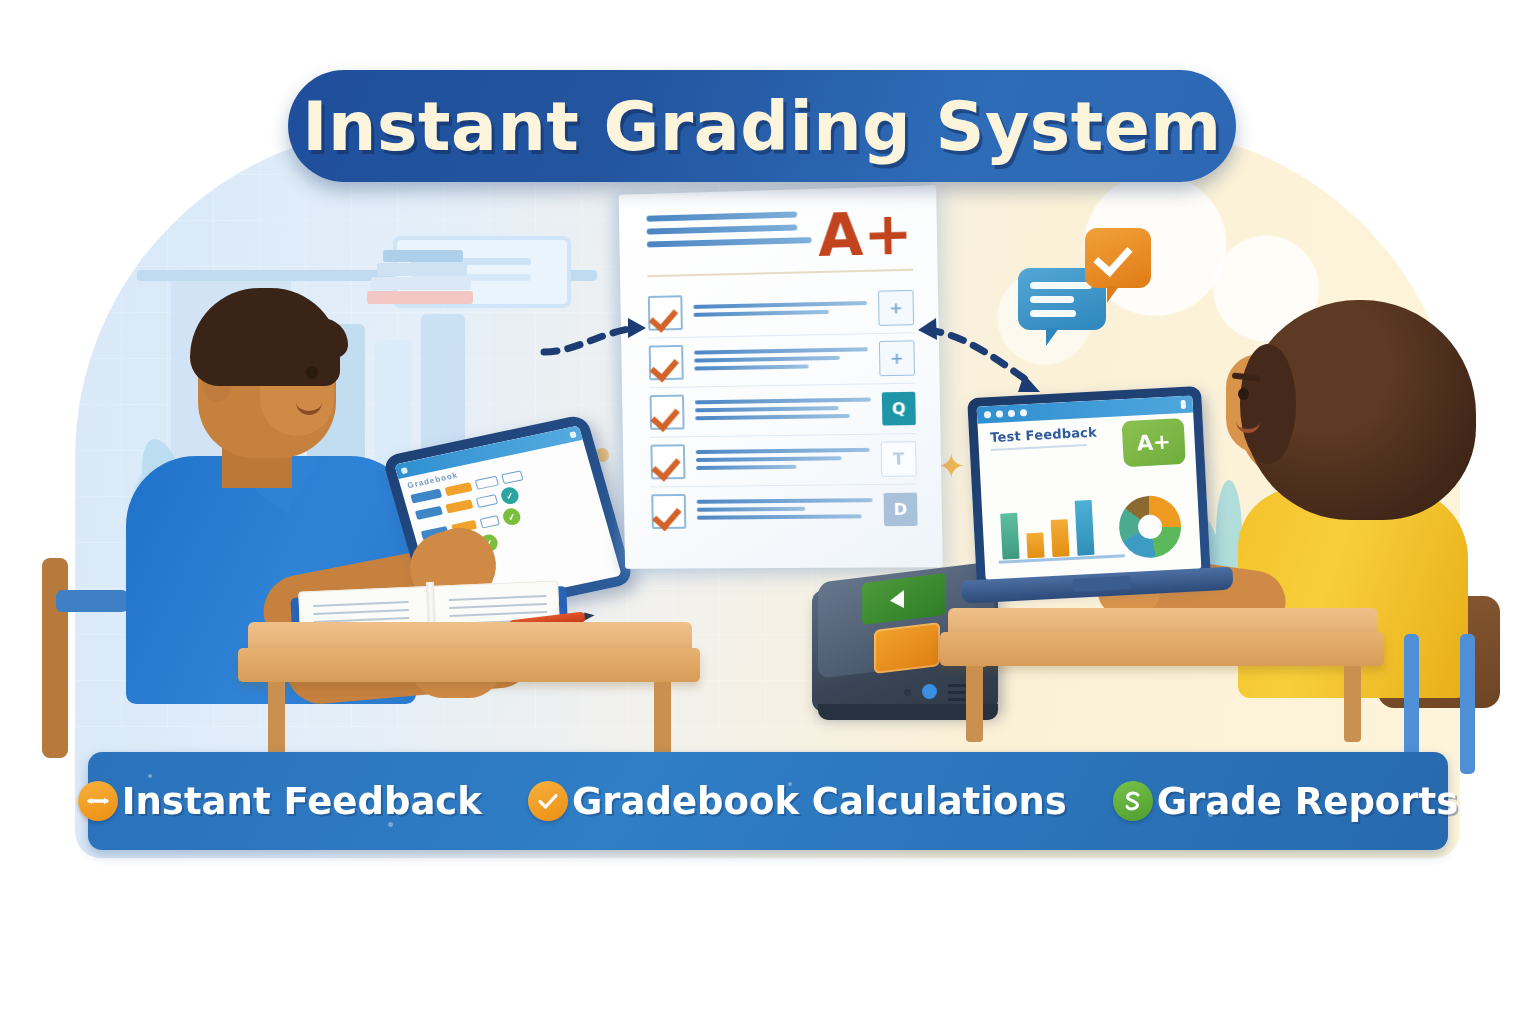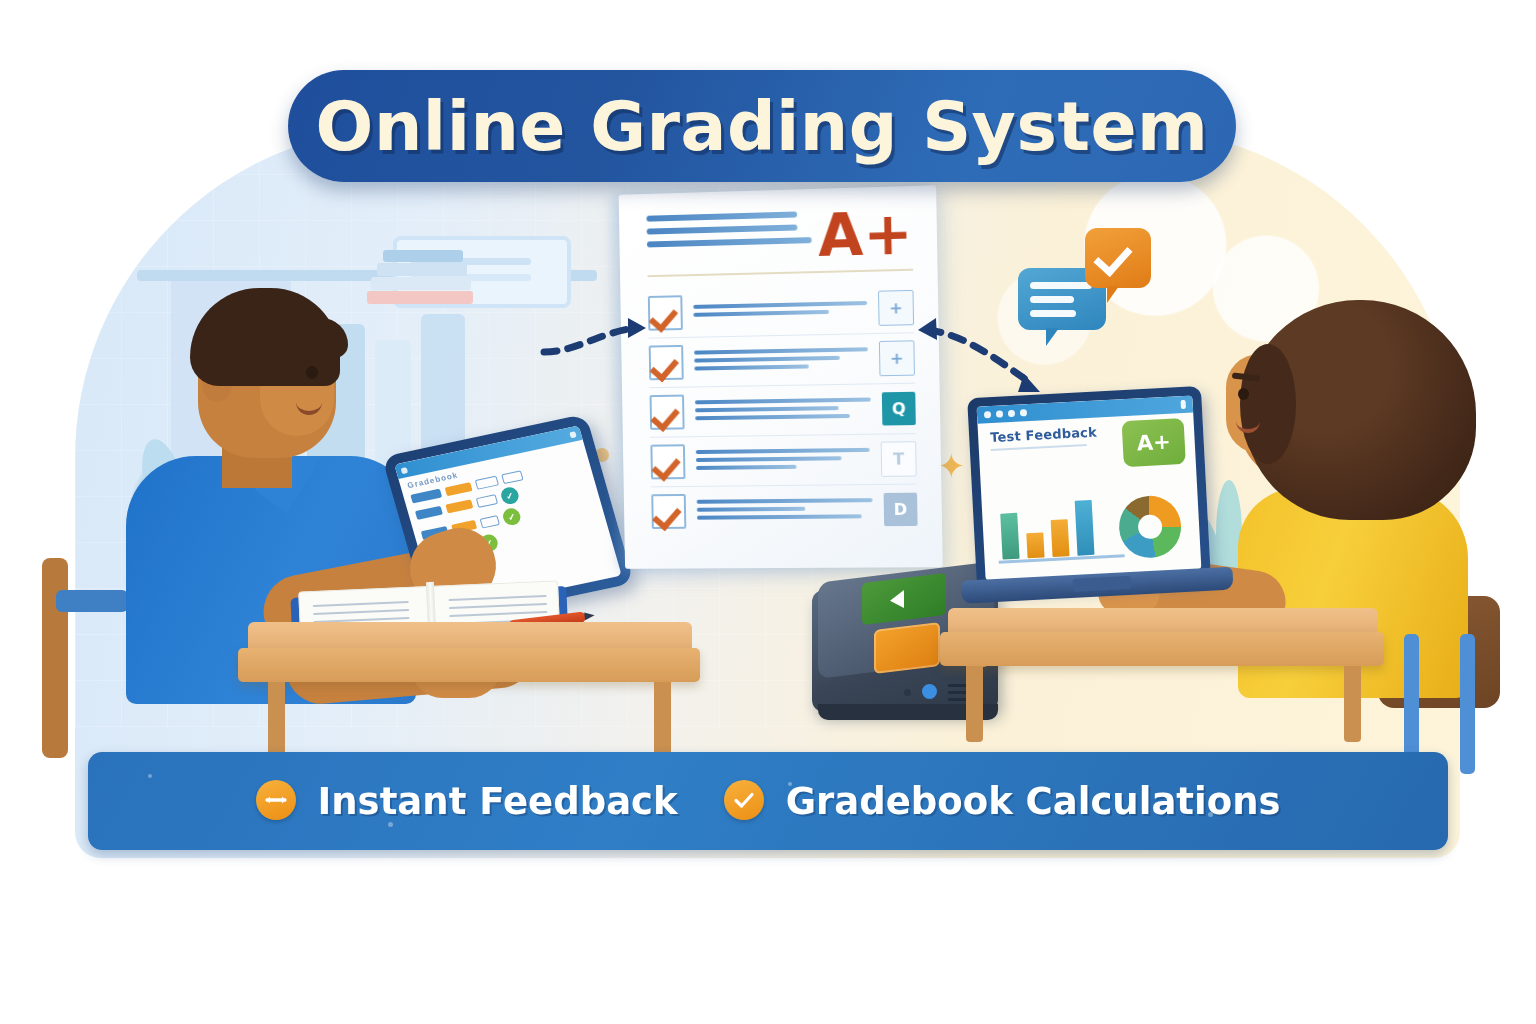--- a/index.html
+++ b/index.html
@@ -211,21 +211,21 @@
     box-shadow:0 7px 0 #222c3a, 0 14px 0 #222c3a;}
   .sc-base{position:absolute;left:6px;top:132px;width:180px;height:16px;border-radius:0 0 10px 10px;background:#28313f;}
 
   
   .feat{
     position:absolute;left:88px;top:752px;width:1360px;height:98px;border-radius:14px;
     background:linear-gradient(120deg,#2a72bc 0%,#2f7ec6 40%,#2769ae 100%);
     box-shadow:0 5px 12px rgba(25,60,110,.28);
     display:flex;align-items:center;justify-content:center;gap:46px;
   }
-  .feat-item{display:flex;align-items:flex-start;gap:22px;}
+  .feat-item{display:flex;align-items:center;gap:4px;}
   .feat-ico{width:40px;height:40px;border-radius:50%;flex:none;position:relative;
     display:flex;align-items:center;justify-content:center;color:#fff;font-size:21px;font-weight:bold;
     font-family:"DejaVu Sans",sans-serif;box-shadow:0 2px 4px rgba(0,0,0,.2);}
   .feat-label{font-size:37px;font-weight:bold;color:#ffffff;white-space:nowrap;
     font-family:"DejaVu Sans",sans-serif;text-shadow:2px 2px 0 rgba(20,50,95,.35);}
   .feat-speck{position:absolute;border-radius:50%;background:rgba(255,255,255,.35);}
 </style>
 </head>
 <body>
 
@@ -477,21 +477,21 @@
     <div class="lap-pad"></div>
   </div>
 
   <div class="pen" style="left:1016px;top:624px;width:72px;transform:rotate(-6deg);"></div>
   <div class="desk-r-top"></div>
   <div class="desk-r"></div>
   <div class="desk-leg-r" style="left:966px;"></div>
   <div class="desk-leg-r" style="left:1344px;"></div>
 
   <div class="title-banner">
-    <span class="title-text">Online Grading System</span>
+    <span class="title-text">Instant Grading System</span>
   </div>
 
   <div class="feat">
     <span class="feat-speck" style="left:60px;top:22px;width:4px;height:4px;"></span>
     <span class="feat-speck" style="left:300px;top:70px;width:5px;height:5px;"></span>
     <span class="feat-speck" style="left:700px;top:30px;width:4px;height:4px;"></span>
     <span class="feat-speck" style="left:1120px;top:60px;width:5px;height:5px;"></span>
 
     <div class="feat-item">
       <span class="feat-ico" style="background:linear-gradient(160deg,#f7b13c,#ed8f14);">
@@ -506,15 +506,23 @@
 
     <div class="feat-item">
       <span class="feat-ico" style="background:linear-gradient(160deg,#f7b13c,#ed8f14);">
         <svg width="22" height="18" viewBox="0 0 22 18">
           <path d="M3,9.5 L8.5,15 L19,3.5" stroke="#fff" stroke-width="3.2" fill="none" stroke-linecap="round" stroke-linejoin="round"></path>
         </svg>
       </span>
       <span class="feat-label">Gradebook Calculations</span>
     </div>
 
+    <div class="feat-item">
+      <span class="feat-ico" style="background:linear-gradient(160deg,#77c24a,#4f9e2e);">
+        <svg width="20" height="22" viewBox="0 0 20 22">
+          <path d="M15,5 C13,2.5 7,2 5,5.5 C3,9 8,10 11,11.5 C14,13 16,15 13,17.5 C10,20 5,19 4,16.5" stroke="#fff" stroke-width="3" fill="none" stroke-linecap="round"></path>
+        </svg>
+      </span>
+      <span class="feat-label">Grade Reports</span>
+    </div>
   </div>
 
 </div>
 
 </body></html>

